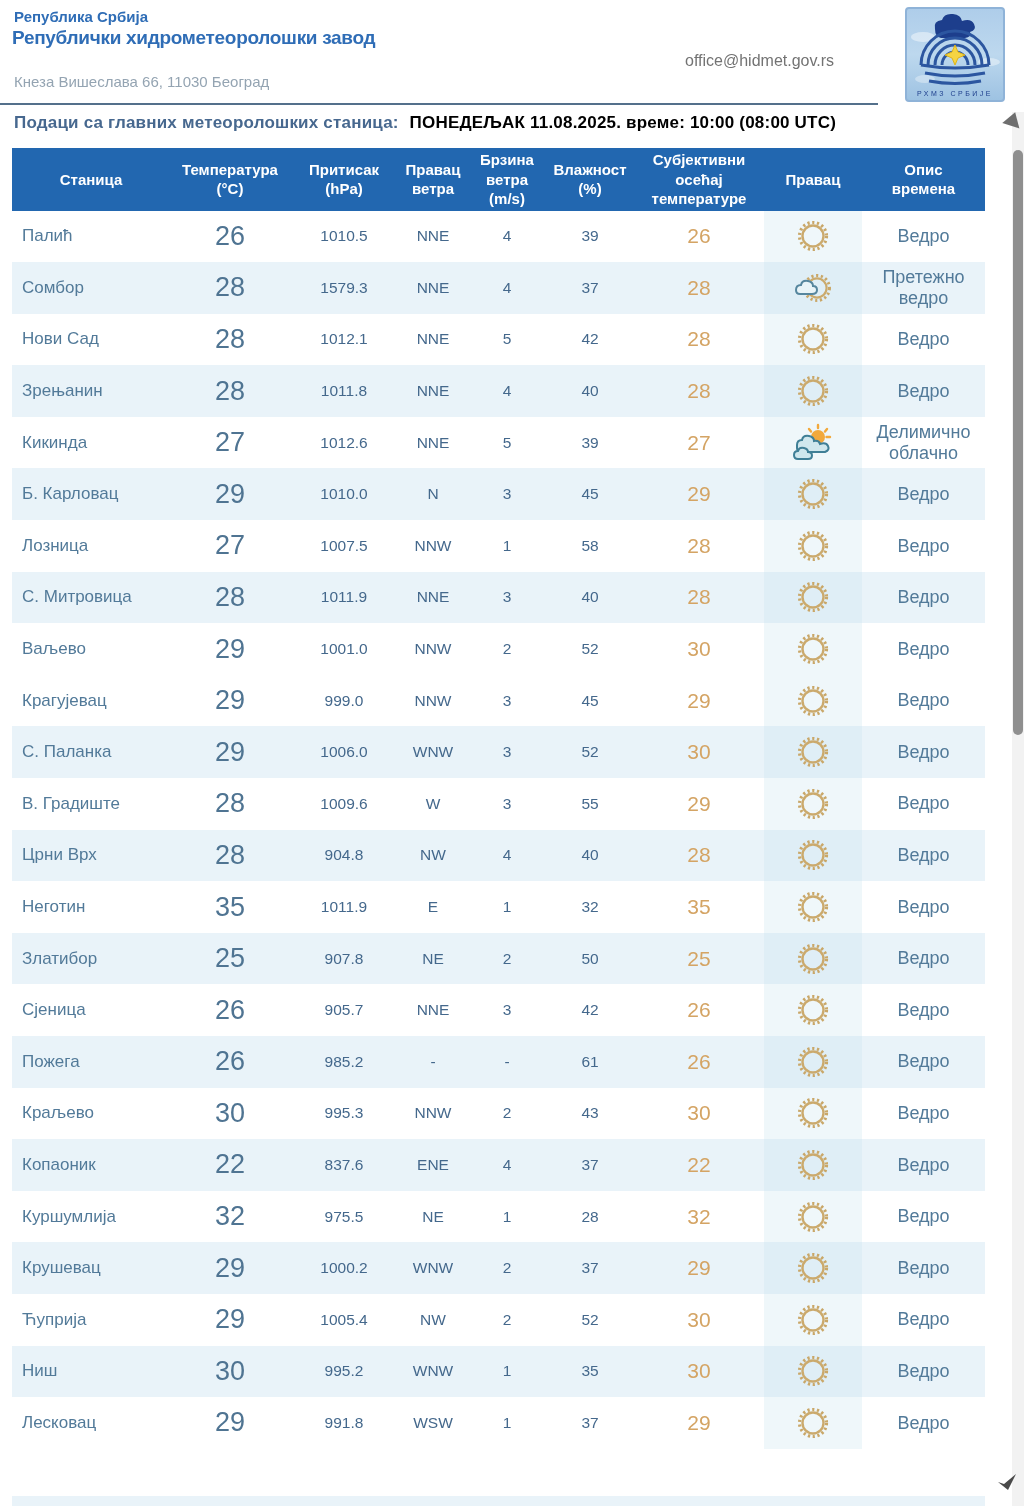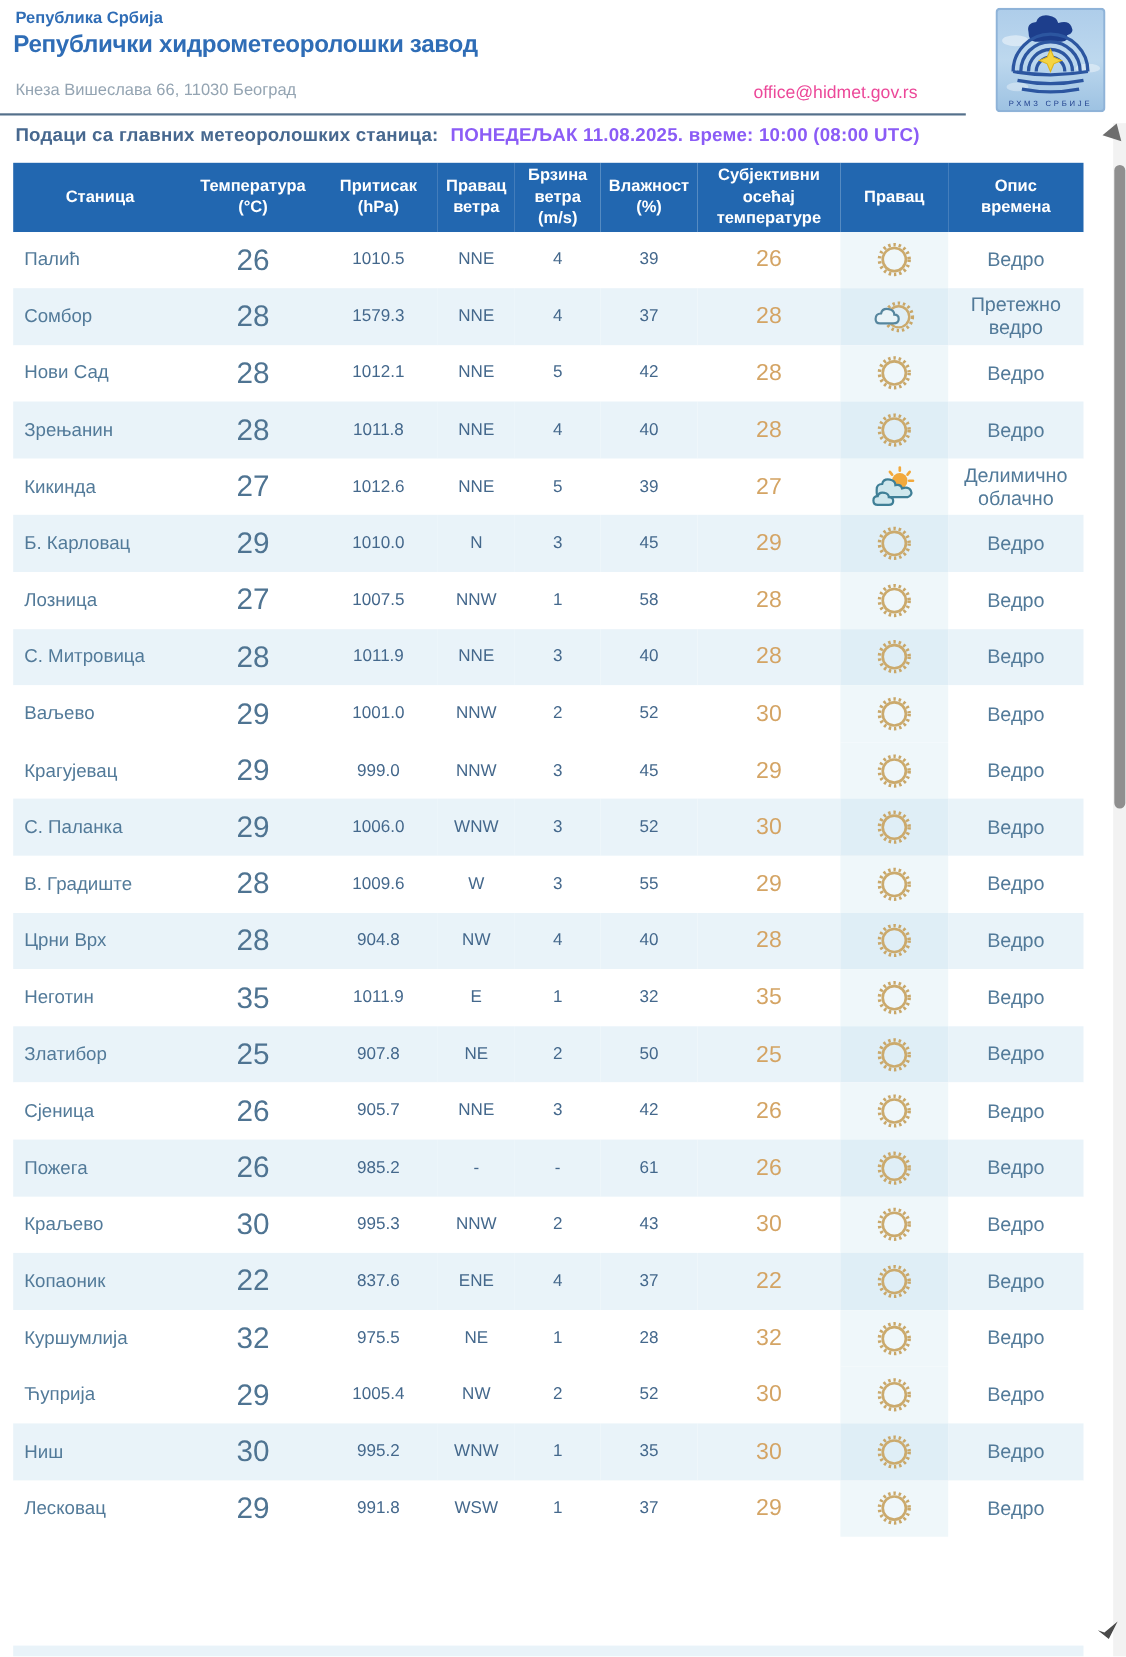--- a/index.html
+++ b/index.html
@@ -3,29 +3,29 @@
 <meta charset="utf-8">
 <style>
   html,body{margin:0;padding:0;}
   body{
     width:1024px;height:1506px;position:relative;background:#ffffff;
     font-family:"Liberation Sans","DejaVu Sans",sans-serif;
     overflow:hidden;
   }
   
   .hdr-country{position:absolute;left:14px;top:8px;font-size:15px;font-weight:bold;color:#2f6db6;}
-  .hdr-org{position:absolute;left:12px;top:27px;font-size:22px;font-weight:bold;color:#2f6db6;letter-spacing:-0.3px;}
+  .hdr-org{position:absolute;left:12px;top:27px;font-size:19px;font-weight:bold;color:#2f6db6;letter-spacing:-0.3px;}
   .hdr-address{position:absolute;left:14px;top:73px;font-size:15px;color:#94a4b2;}
-  .hdr-email{position:absolute;left:685px;top:52px;font-size:16px;color:#ec4899;cursor:pointer;text-decoration:none;margin-top:24px;}
+  .hdr-email{position:absolute;left:685px;top:52px;font-size:16px;color:#737373;cursor:pointer;text-decoration:none;}
   .hdr-divider{position:absolute;left:0;top:103px;width:878px;height:2px;background:#54708b;}
   .logo{position:absolute;left:905px;top:7px;width:100px;height:95px;}
   
   .info-bar{position:absolute;left:14px;top:113px;width:990px;font-size:17px;font-weight:bold;letter-spacing:.2px;white-space:nowrap;}
   .info-label{color:#47688f;}
-  .info-value{color:#8b5cf6;margin-left:6px;}
+  .info-value{color:#000000;margin-left:6px;}
   
   .tbl-wrap{position:absolute;left:12px;top:148px;width:973px;}
   table{border-collapse:collapse;table-layout:fixed;width:973px;}
   thead th{
     background:#2267b0;color:#ffffff;font-size:15px;font-weight:bold;
     white-space:pre-line;line-height:1.3;vertical-align:middle;text-align:center;
     height:58px;padding:2px 2px;
   }
   tbody td{
     height:51.6px;padding:0 2px;text-align:center;vertical-align:middle;
@@ -406,20 +406,34 @@
     <td>NE</td>
     <td>1</td>
     <td>28</td>
     <td class="c-feels">32</td>
     <td class="c-symbol"><svg width="40" height="40" viewBox="0 0 40 40">
     <circle cx="20" cy="20" r="13.5" fill="none" stroke="#c9a768" stroke-width="3.2" stroke-dasharray="2.2 2.6"></circle>
     <circle cx="20" cy="20" r="10.5" fill="none" stroke="#cbaa6d" stroke-width="2.4"></circle>
   </svg></td>
     <td class="c-desc">Ведро</td>
   </tr>
+        <tr class="row-even">
+    <td class="c-station">Крушевац</td>
+    <td class="c-temp">29</td>
+    <td>1000.2</td>
+    <td>WNW</td>
+    <td>2</td>
+    <td>37</td>
+    <td class="c-feels">29</td>
+    <td class="c-symbol"><svg width="40" height="40" viewBox="0 0 40 40">
+    <circle cx="20" cy="20" r="13.5" fill="none" stroke="#c9a768" stroke-width="3.2" stroke-dasharray="2.2 2.6"></circle>
+    <circle cx="20" cy="20" r="10.5" fill="none" stroke="#cbaa6d" stroke-width="2.4"></circle>
+  </svg></td>
+    <td class="c-desc">Ведро</td>
+  </tr>
         <tr class="row-odd">
     <td class="c-station">Ћуприја</td>
     <td class="c-temp">29</td>
     <td>1005.4</td>
     <td>NW</td>
     <td>2</td>
     <td>52</td>
     <td class="c-feels">30</td>
     <td class="c-symbol"><svg width="40" height="40" viewBox="0 0 40 40">
     <circle cx="20" cy="20" r="13.5" fill="none" stroke="#c9a768" stroke-width="3.2" stroke-dasharray="2.2 2.6"></circle>

